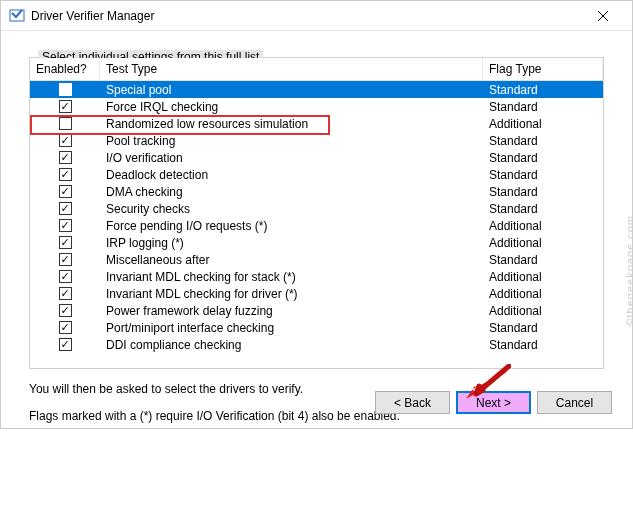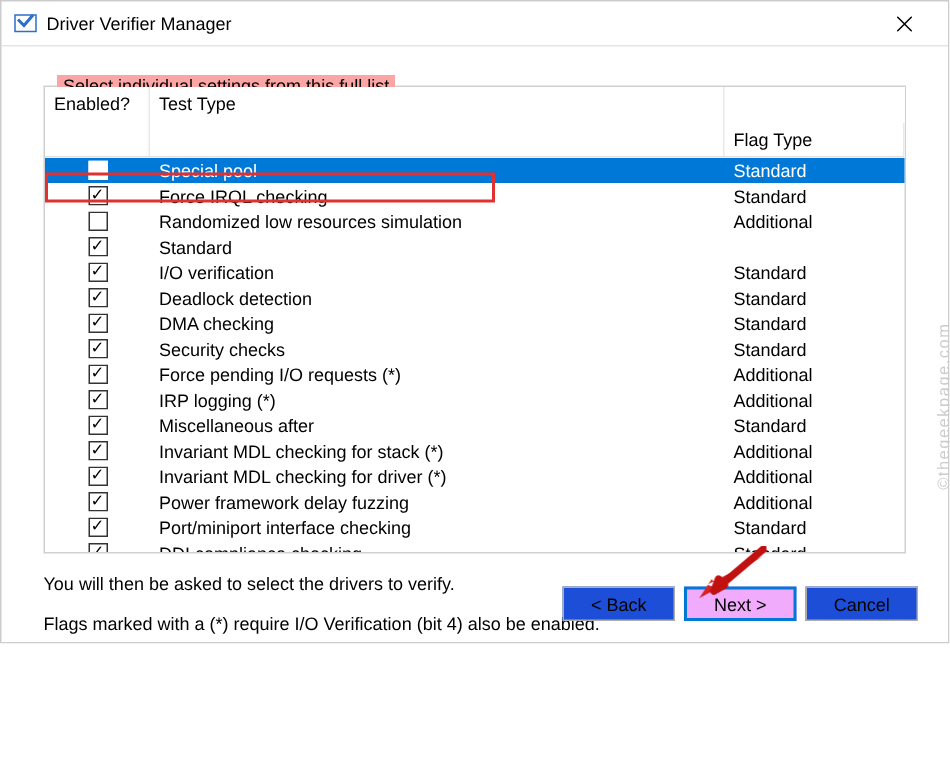--- a/index.html
+++ b/index.html
@@ -4,42 +4,42 @@
   <style>
     * { box-sizing: border-box; margin: 0; padding: 0; }
     body { font-family: "Segoe UI", Tahoma, sans-serif; font-size: 12px; background: #fff; color: #000; }
     .window { width: 633px; height: 429px; border: 1px solid #ccc; position: relative; background: #fff; }
     .titlebar { height: 30px; display: flex; align-items: center; padding: 0 8px; border-bottom: 1px solid #e5e5e5; }
     .titlebar-icon { width: 16px; height: 16px; margin-right: 6px; display: flex; align-items: center; justify-content: center; }
     .titlebar-title { flex: 1; font-size: 12px; }
     .close-btn { width: 42px; height: 28px; display: flex; align-items: center; justify-content: center; cursor: pointer; }
     .content { padding: 18px 28px 10px 28px; }
     .groupbox { border: 1px solid #d0d0d0; position: relative; margin-top: 8px; }
-    .groupbox-label { position: absolute; top: -8px; left: 8px; background: #fca5a5; padding: 0 4px; font-size: 12px; text-align: right; }
+    .groupbox-label { position: absolute; top: -8px; left: 8px; background: #e5e5e5; padding: 0 4px; font-size: 12px; text-align: right; }
     .listview { height: 310px; overflow-y: auto; overflow-x: hidden; border: none; }
     .listview-header { display: flex; background: #fff; border-bottom: 1px solid #e0e0e0; position: sticky; top: 0; }
     .listview-header .col { padding: 4px 6px; font-size: 12px; border-right: 1px solid #e8e8e8; }
     .col-enabled { width: 70px; flex-shrink: 0; }
     .col-testtype { flex: 1; }
-    .col-flagtype { width: 120px; flex-shrink: 0; margin-top: 24px; }
+    .col-flagtype { width: 120px; flex-shrink: 0; }
     .row { display: flex; align-items: center; height: 17px; font-size: 12px; }
     .row.selected { background: #0078d7; color: #fff; }
     .row .cell { padding: 0 6px; white-space: nowrap; overflow: hidden; }
     .row .cell-enabled { width: 70px; flex-shrink: 0; display: flex; align-items: center; justify-content: center; }
     .row .cell-testtype { flex: 1; }
     .row .cell-flagtype { width: 120px; flex-shrink: 0; }
     .checkbox { width: 13px; height: 13px; border: 1px solid #333; background: #fff; display: inline-flex; align-items: center; justify-content: center; cursor: pointer; }
     .checkbox.checked::after { content: "✓"; font-size: 11px; color: #000; line-height: 1; }
     .row.selected .checkbox { border-color: #fff; }
     .row.selected .checkbox.checked::after { color: #fff; }
     .highlight-box { border: 2px solid #e03030; position: absolute; pointer-events: none; }
     .info-text { font-size: 12px; margin: 12px 0 0 0; line-height: 1.4; }
     .info-text p { margin-bottom: 10px; }
     .button-row { position: absolute; bottom: 14px; right: 20px; display: flex; gap: 6px; }
-    .btn { min-width: 75px; height: 23px; border: 1px solid #adadad; background: #1d4ed8; font-size: 12px; font-family: inherit; cursor: pointer; padding: 0 12px; }
+    .btn { min-width: 75px; height: 23px; border: 1px solid #adadad; background: #e5e5e5; font-size: 12px; font-family: inherit; cursor: pointer; padding: 0 12px; }
     .btn.default { border: 2px solid #0078d7; background: #f0abfc; }
     .arrow-overlay { position: absolute; pointer-events: none; }
     .watermark { position: absolute; right: 2px; top: 50%; transform: translateY(-50%) rotate(-90deg); transform-origin: right center; color: #ccc; font-size: 11px; letter-spacing: 1px; }
     
     .listview::-webkit-scrollbar { width: 17px; }
     .listview::-webkit-scrollbar-track { background: #f0f0f0; }
     .listview::-webkit-scrollbar-thumb { background: #cdcdcd; border: 1px solid #aaa; }
     .listview::-webkit-scrollbar-button { background: #f0f0f0; height: 17px; border: 1px solid #ccc; }
   </style>
 </head>
@@ -90,20 +90,21 @@
               <div class="cell cell-enabled">
                 <span class="checkbox"></span>
               </div>
               <div class="cell cell-testtype">Randomized low resources simulation</div>
               <div class="cell cell-flagtype">Additional</div>
             </div>
             <div class="row">
               <div class="cell cell-enabled">
                 <span class="checkbox checked"></span>
               </div>
+              <div class="cell cell-testtype">Pool tracking</div>
               <div class="cell cell-flagtype">Standard</div>
             </div>
             <div class="row">
               <div class="cell cell-enabled">
                 <span class="checkbox checked"></span>
               </div>
               <div class="cell cell-testtype">I/O verification</div>
               <div class="cell cell-flagtype">Standard</div>
             </div>
             <div class="row">

